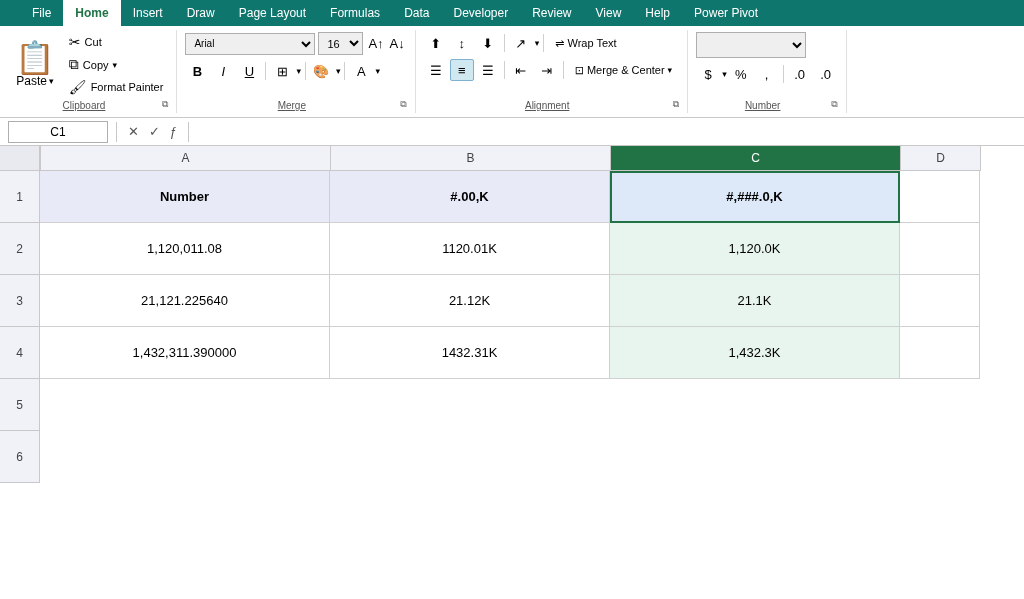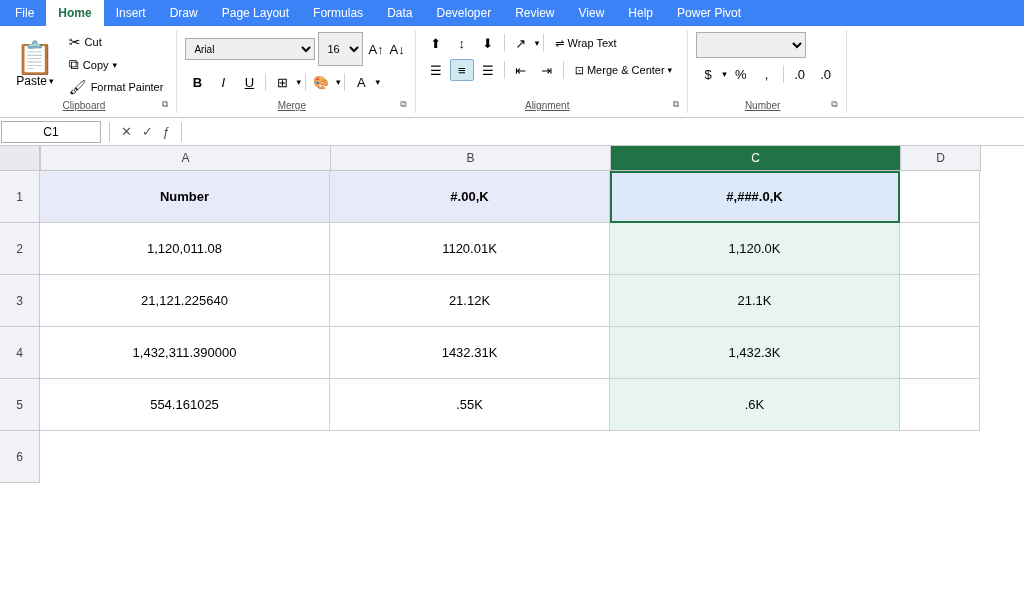--- a/index.html
+++ b/index.html
@@ -1,20 +1,20 @@
 <!DOCTYPE html>
 <html><head>
   <meta charset="utf-8">
   <style>
     * { box-sizing: border-box; margin: 0; padding: 0; }
     body { font-family: 'Segoe UI', Arial, sans-serif; font-size: 12px; background: #fff; overflow: hidden; }
 
     
     .ribbon { background: #217346; user-select: none; }
-    .ribbon-tabs { display: flex; background: #3b82f6; padding: 0 3px; }
+    .ribbon-tabs { display: flex; background: #0f766e; padding: 0 20px; }
     .ribbon-tab { color: #fff; padding: 6px 12px; font-size: 12px; cursor: pointer; }
     .ribbon-tab.active { background: #fff; color: #217346; font-weight: 700; }
 
     .ribbon-content { background: #fff; border-bottom: 1px solid #c8c8c8; padding: 4px 0; display: flex; align-items: stretch; min-height: 88px; }
 
     .ribbon-group { display: flex; flex-direction: column; align-items: center; padding: 2px 8px; border-right: 1px solid #e0e0e0; position: relative; }
     .ribbon-group-label { font-size: 10px; color: #555; margin-top: auto; padding-top: 2px; text-align: center; width: 100%; border-top: 1px solid transparent; text-decoration: underline; }
     .ribbon-group-label-row { display: flex; align-items: center; justify-content: center; width: 100%; }
     .ribbon-group-label-row .expand-icon { font-size: 9px; color: #555; margin-left: 2px; cursor: pointer; }
 
@@ -27,21 +27,21 @@
     .paste-arrow { font-size: 9px; }
 
     .clipboard-right { display: flex; flex-direction: column; gap: 2px; }
     .ribbon-small-btn { display: flex; align-items: center; gap: 4px; padding: 1px 4px; cursor: pointer; border: 1px solid transparent; border-radius: 2px; font-size: 11px; white-space: nowrap; }
     .ribbon-small-btn .btn-icon { font-size: 14px; }
 
     
     .font-group { min-width: 200px; }
     .font-row { display: flex; align-items: center; gap: 3px; margin-bottom: 3px; width: 100%; }
     .font-select { font-size: 10px; height: 22px; border: 1px solid #aeaeae; padding: 0 4px; width: 130px; }
-    .font-size-select { font-size: 11px; height: 34px; border: 1px solid #aeaeae; padding: 0 4px; width: 45px; }
+    .font-size-select { font-size: 11px; height: 23px; border: 1px solid #aeaeae; padding: 0 4px; width: 45px; }
     .font-size-arrows { display: flex; gap: 2px; }
     .font-size-btn { font-size: 13px; cursor: pointer; padding: 0 2px; }
     .font-format-row { display: flex; align-items: center; gap: 2px; }
     .fmt-btn { display: inline-flex; align-items: center; justify-content: center; width: 24px; height: 22px; cursor: pointer; border: 1px solid transparent; border-radius: 2px; font-size: 13px; }
     .fmt-btn.bold { font-weight: bold; }
     .fmt-btn.italic { font-style: italic; }
     .fmt-btn.underline { text-decoration: underline; }
     .divider-v { width: 1px; height: 18px; background: #d0d0d0; margin: 0 2px; }
 
     
@@ -51,21 +51,21 @@
     .wrap-text-btn { display: flex; align-items: center; gap: 3px; padding: 1px 6px; cursor: pointer; border: 1px solid transparent; border-radius: 2px; font-size: 11px; height: 22px; }
     .merge-btn { display: flex; align-items: center; gap: 3px; padding: 1px 6px; cursor: pointer; border: 1px solid transparent; border-radius: 2px; font-size: 11px; height: 22px; }
 
     
     .number-group { min-width: 120px; }
     .number-select { font-size: 11px; height: 22px; border: 1px solid #aeaeae; padding: 12px 4px; width: 110px; margin-bottom: 3px; }
     .number-btns { display: flex; gap: 2px; align-items: center; }
     .num-btn { display: inline-flex; align-items: center; justify-content: center; width: 24px; height: 22px; cursor: pointer; border: 1px solid transparent; border-radius: 2px; font-size: 13px; }
 
     
-    .formula-bar { display: flex; align-items: center; border-bottom: 1px solid #c8c8c8; height: 28px; padding: 0 1px; gap: 4px; background: #fff; }
+    .formula-bar { display: flex; align-items: center; border-bottom: 1px solid #c8c8c8; height: 28px; padding: 0 8px; gap: 4px; background: #fff; }
     .name-box { width: 100px; height: 22px; border: 1px solid #aeaeae; font-size: 12px; padding: 0 4px; text-align: center; }
     .formula-separator { width: 1px; height: 20px; background: #c8c8c8; margin: 0 4px; }
     .formula-icons { display: flex; gap: 4px; align-items: center; color: #555; font-size: 13px; }
     .formula-icon { cursor: pointer; padding: 0 3px; }
     .formula-input { flex: 1; height: 22px; border: none; font-size: 12px; outline: none; padding: 0 4px; }
 
     
     .spreadsheet { display: flex; flex-direction: column; overflow: hidden; }
     .row-header-corner { width: 40px; background: #e8eaf0; border-right: 1px solid #c8c8c8; border-bottom: 1px solid #c8c8c8; flex-shrink: 0; }
 
@@ -290,22 +290,16 @@
         <div class="cell col-d" style="height:52px;"></div>
       </div>
 
       <div class="grid-row">
         <div class="cell col-a" style="height:52px;">1,432,311.390000</div>
         <div class="cell col-b" style="height:52px;">1432.31K</div>
         <div class="cell col-c selected-col" style="height:52px;">1,432.3K</div>
         <div class="cell col-d" style="height:52px;"></div>
       </div>
 
-      <div class="grid-row">
-        <div class="cell col-a" style="height:52px;">554.161025</div>
-        <div class="cell col-b" style="height:52px;">.55K</div>
-        <div class="cell col-c selected-col" style="height:52px;">.6K</div>
-        <div class="cell col-d" style="height:52px;"></div>
-      </div>
 
     </div>
   </div>
 </div>
 
 </body></html>

